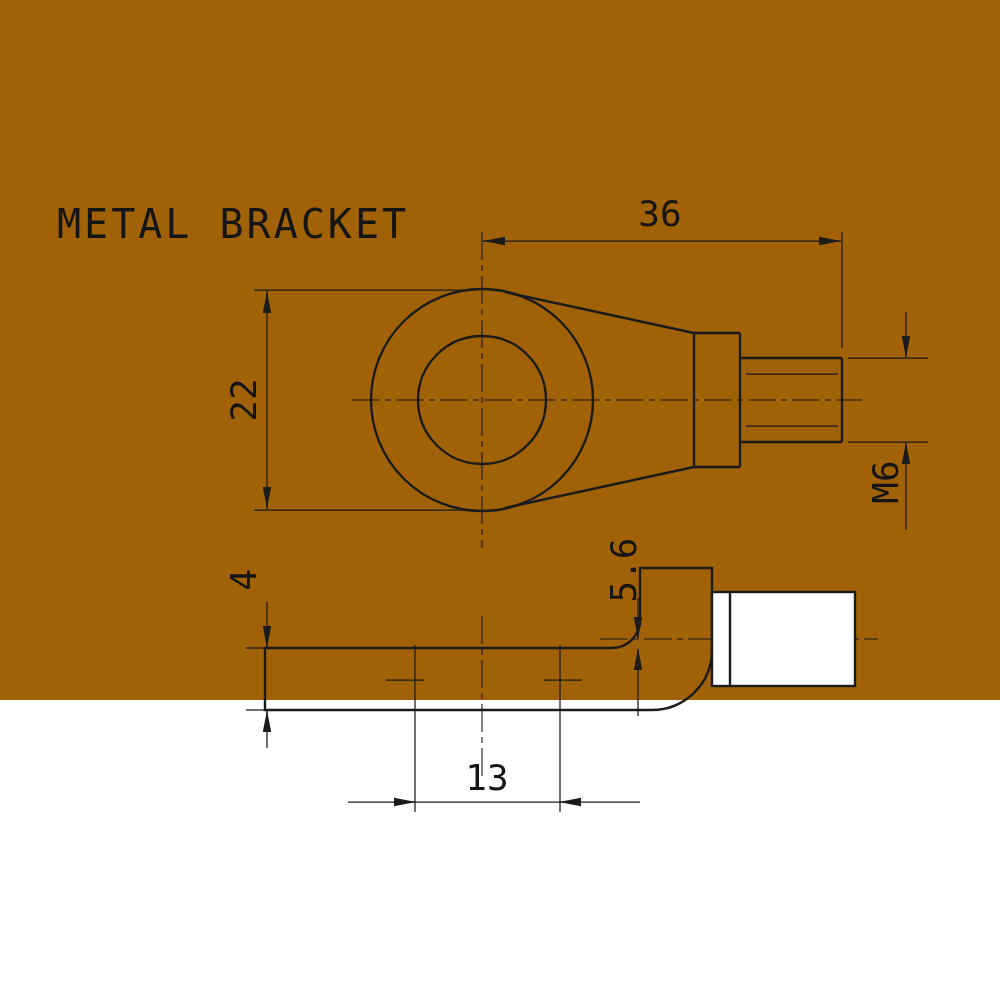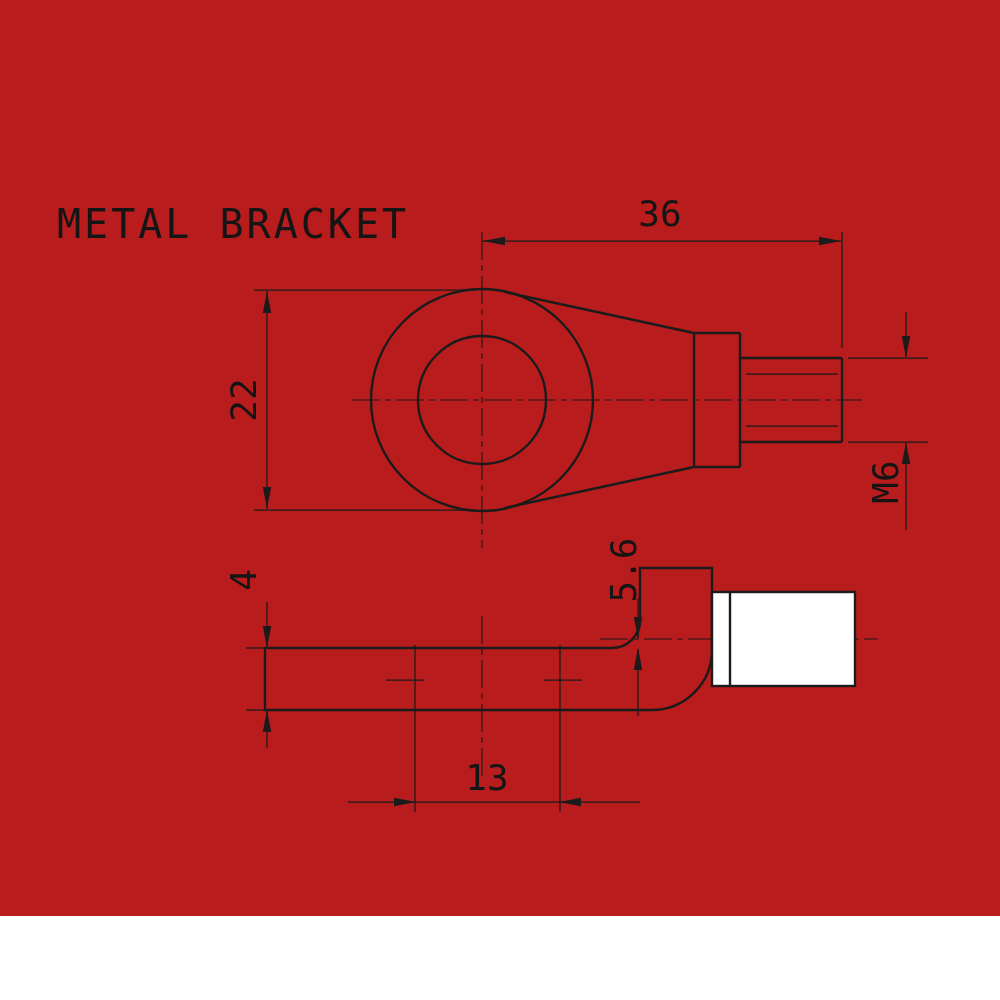--- a/index.html
+++ b/index.html
@@ -5,23 +5,23 @@
   html, body {
     margin: 0;
     padding: 0;
     background: #ffffff;
     width: 1000px;
     height: 1000px;
     overflow: hidden;
   }
   #stage {
     width: 1000px;
-    height: 916px;
+    height: 700px;
     position: relative;
-    background: #b91c1c;
+    background: #a16207;
   }
   svg { display: block; }
   .obj    { stroke: #1b1b1b; stroke-width: 2.4; fill: none; }
   .thin   { stroke: #1b1b1b; stroke-width: 1.25; fill: none; }
   .center { stroke: #1b1b1b; stroke-width: 1.1; fill: none; stroke-dasharray: 28 5 6 5; }
   .arrow  { fill: #1b1b1b; stroke: none; }
   .dim-text {
     font-family: "DejaVu Sans Mono", "Liberation Mono", monospace;
     font-size: 36px;
     fill: #151515;

